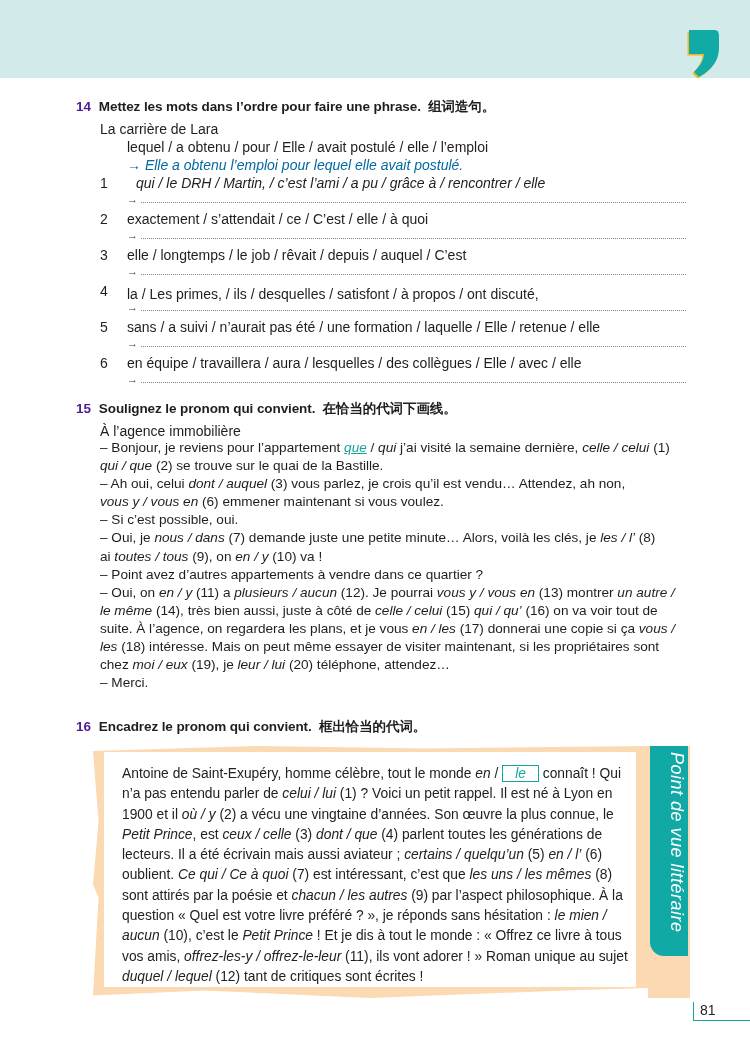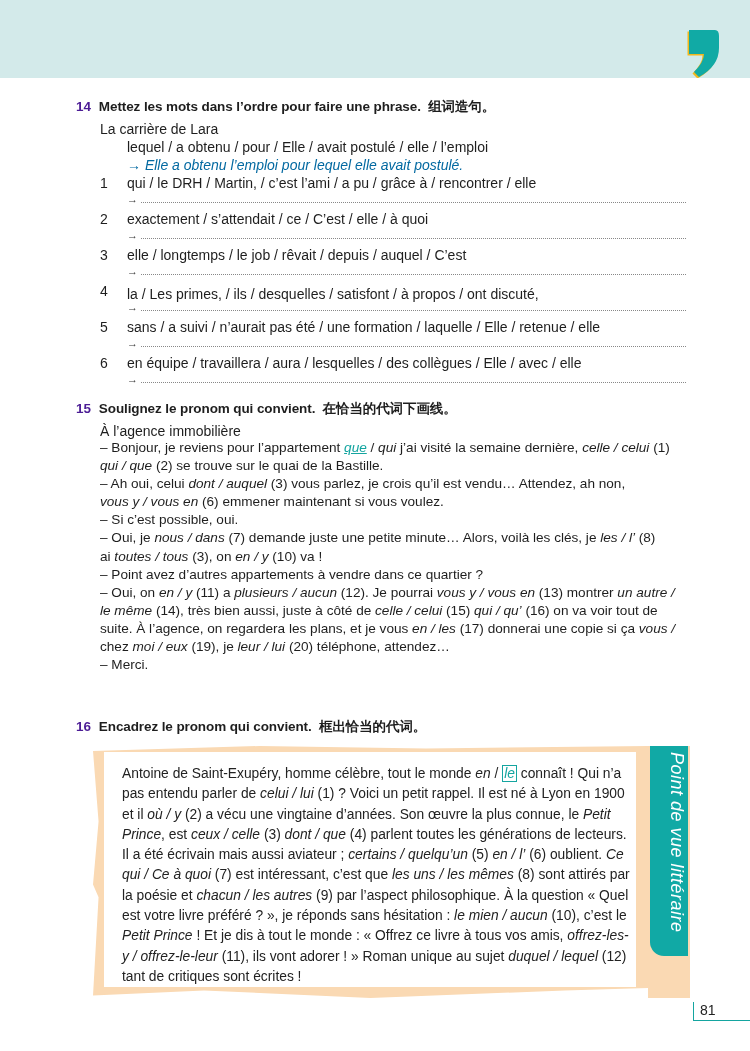--- a/index.html
+++ b/index.html
@@ -16,21 +16,21 @@
   .answer-line .dots { border-bottom:1.4px dotted #888; display:inline-block; width:545px; height:8px; margin-left:3px; vertical-align:baseline; }
   .example-answer { color:#0369a1; font-style:italic; }
   .dialog { position:absolute; left:100px; width:590px; font-size:13.6px; line-height:18.1px; }
   .dialog p { margin:0; }
   i { font-style:italic; }
   .underlined { color:#14a5a0; text-decoration:underline; }
   .frame-outer { position:absolute; left:93px; top:746px; width:555px; height:252px; background:#fad9b3;
                  clip-path:polygon(0 2%, 30% 0, 60% 1%, 100% 0, 100% 96%, 85% 97%, 50% 100%, 20% 97%, 0 99%, 1% 60%, 0 55%, 1% 30%); }
   .frame-inner { position:absolute; left:104px; top:752px; width:532px; height:235px; background:#fff; }
   .literary-text { position:absolute; left:122px; top:764px; width:508px; font-size:13.8px; line-height:20.3px; color:#222; }
-  .boxed { border:1.3px solid #14a5a0; color:#14a5a0; font-style:italic; padding:0 1px; }
+  .boxed { border:1.3px solid #14a5a0; color:#14a5a0; font-style:italic; padding:0 12px; }
   .side-tab { position:absolute; left:650px; top:746px; width:38px; height:210px; background:#11a9a5; border-bottom-left-radius:14px; }
   .side-tab-bg { position:absolute; left:648px; top:746px; width:42px; height:252px; background:#fad9b3; }
   .side-tab-text { position:absolute; left:653px; top:752px; width:34px; height:200px; color:#fff; font-style:italic;
                    font-size:18px; writing-mode:vertical-rl; letter-spacing:0.5px; white-space:nowrap; }
   .page-number { position:absolute; left:693px; top:1002px; font-size:14px; color:#222; padding-left:6px; width:50px;
                  border-left:1px solid #14a5a0; border-bottom:1.5px solid #14a5a0; height:18px; line-height:16px; }
 </style>
 </head>
 <body>
 
@@ -41,21 +41,21 @@
 </svg>
 
 <div class="ex-title" style="top:98px;">
   <span class="ex-num">14</span><span>Mettez les mots dans l’ordre pour faire une phrase.</span>&nbsp;&nbsp;<span>组词造句。</span>
 </div>
 <div class="subtitle" style="top:121px;">La carrière de Lara</div>
 <div class="line" style="left:127px; top:139px;">lequel / a obtenu / pour / Elle / avait postulé / elle / l’emploi</div>
 <div class="line example-answer" style="left:127px; top:157px;">→ Elle a obtenu l’emploi pour lequel elle avait postulé.</div>
 
 <div class="item-num" style="top:175px;">1</div>
-<div class="line" style="left:127px; top:175px;">qui / le DRH / Martin, / c’est l’ami / a pu / grâce à / rencontrer / elle</div>
+<div class="line" style="left:136px; top:175px;font-style:italic;">qui / le DRH / Martin, / c’est l’ami / a pu / grâce à / rencontrer / elle</div>
 <div class="answer-line" style="top:193px;"><span>→</span><span class="dots"></span></div>
 
 <div class="item-num" style="top:211px;">2</div>
 <div class="line" style="left:127px; top:211px;">exactement / s’attendait / ce / C’est / elle / à quoi</div>
 <div class="answer-line" style="top:229px;"><span>→</span><span class="dots"></span></div>
 
 <div class="item-num" style="top:247px;">3</div>
 <div class="line" style="left:127px; top:247px;">elle / longtemps / le job / rêvait / depuis / auquel / C’est</div>
 <div class="answer-line" style="top:265px;"><span>→</span><span class="dots"></span></div>
 
@@ -76,25 +76,26 @@
 </div>
 <div class="subtitle" style="top:423px;">À l’agence immobilière</div>
 
 <div class="dialog" style="top:439px;">
   <p><span>– Bonjour, je reviens pour l’appartement </span><span class="underlined" style="font-style:italic;">que</span><span> / </span><i>qui</i><span> j’ai visité la semaine dernière, </span><i>celle / celui</i><span> (1)</span></p>
   <p><i>qui / que</i><span> (2) se trouve sur le quai de la Bastille.</span></p>
   <p><span>– Ah oui, celui </span><i>dont / auquel</i><span> (3) vous parlez, je crois qu’il est vendu… Attendez, ah non,</span></p>
   <p><i>vous y / vous en</i><span> (6) emmener maintenant si vous voulez.</span></p>
   <p>– Si c’est possible, oui.</p>
   <p><span>– Oui, je </span><i>nous / dans</i><span> (7) demande juste une petite minute… Alors, voilà les clés, je </span><i>les / l’</i><span> (8)</span></p>
-  <p><span>ai </span><i>toutes / tous</i><span> (3), on </span><i>en / y</i><span> (10) va !</span></p>
+  <p><span>ai </span><i>toutes / tous</i><span> (9), on </span><i>en / y</i><span> (10) va !</span></p>
   <p>– Point avez d’autres appartements à vendre dans ce quartier ?</p>
   <p><span>– Oui, on </span><i>en / y</i><span> (11) a </span><i>plusieurs / aucun</i><span> (12). Je pourrai </span><i>vous y / vous en</i><span> (13) montrer </span><i>un autre /</i></p>
   <p><i>le même</i><span> (14), très bien aussi, juste à côté de </span><i>celle / celui</i><span> (15) </span><i>qui / qu’</i><span> (16) on va voir tout de</span></p>
   <p><span>suite. À l’agence, on regardera les plans, et je vous </span><i>en / les</i><span> (17) donnerai une copie si ça </span><i>vous /</i></p>
+  <p><i>les</i><span> (18) intéresse. Mais on peut même essayer de visiter maintenant, si les propriétaires sont</span></p>
   <p><span>chez </span><i>moi / eux</i><span> (19), je </span><i>leur / lui</i><span> (20) téléphone, attendez…</span></p>
   <p>– Merci.</p>
 </div>
 
 <div class="ex-title" style="top:718px;">
   <span class="ex-num">16</span><span>Encadrez le pronom qui convient.</span>&nbsp;&nbsp;<span>框出恰当的代词。</span>
 </div>
 
 <div class="frame-outer"></div>
 <div class="side-tab-bg"></div>

